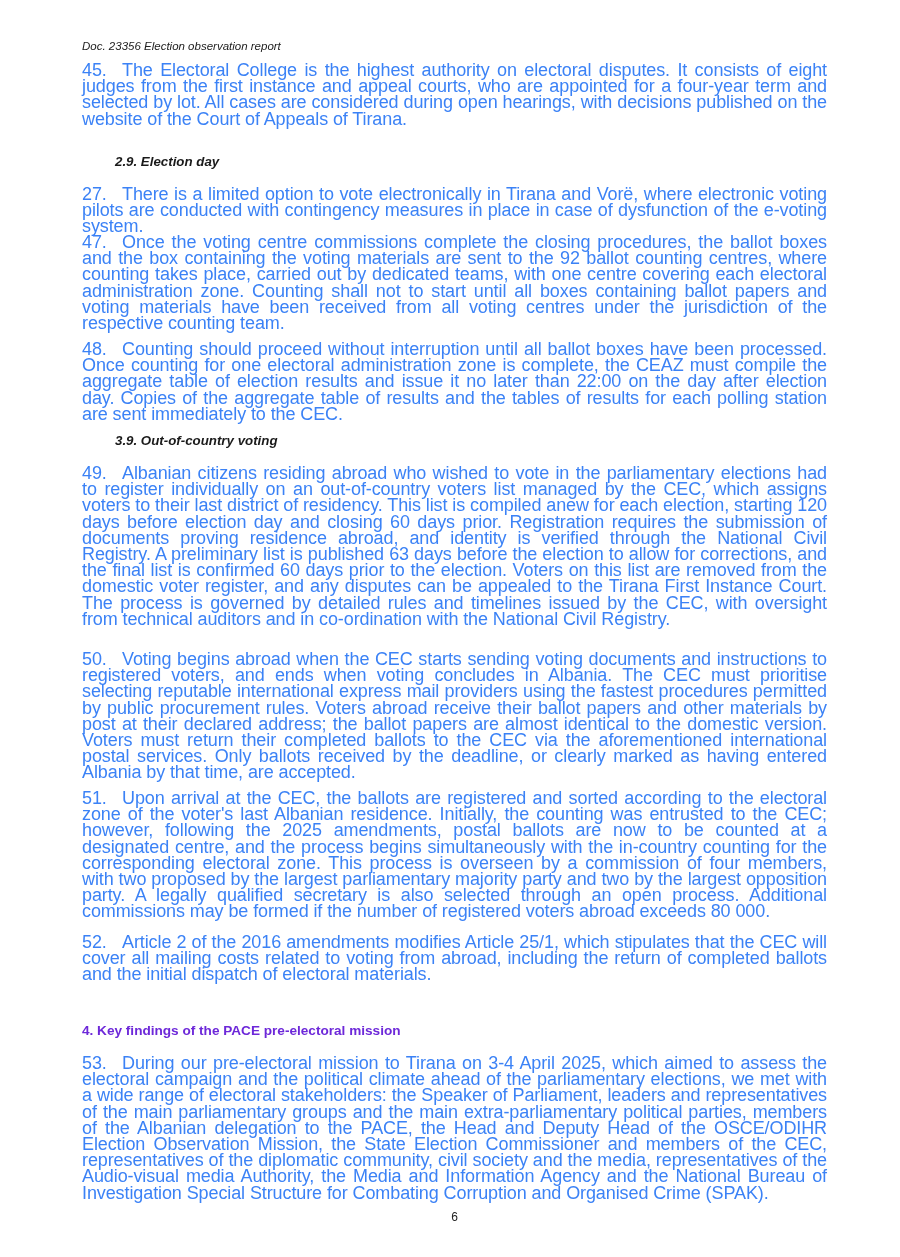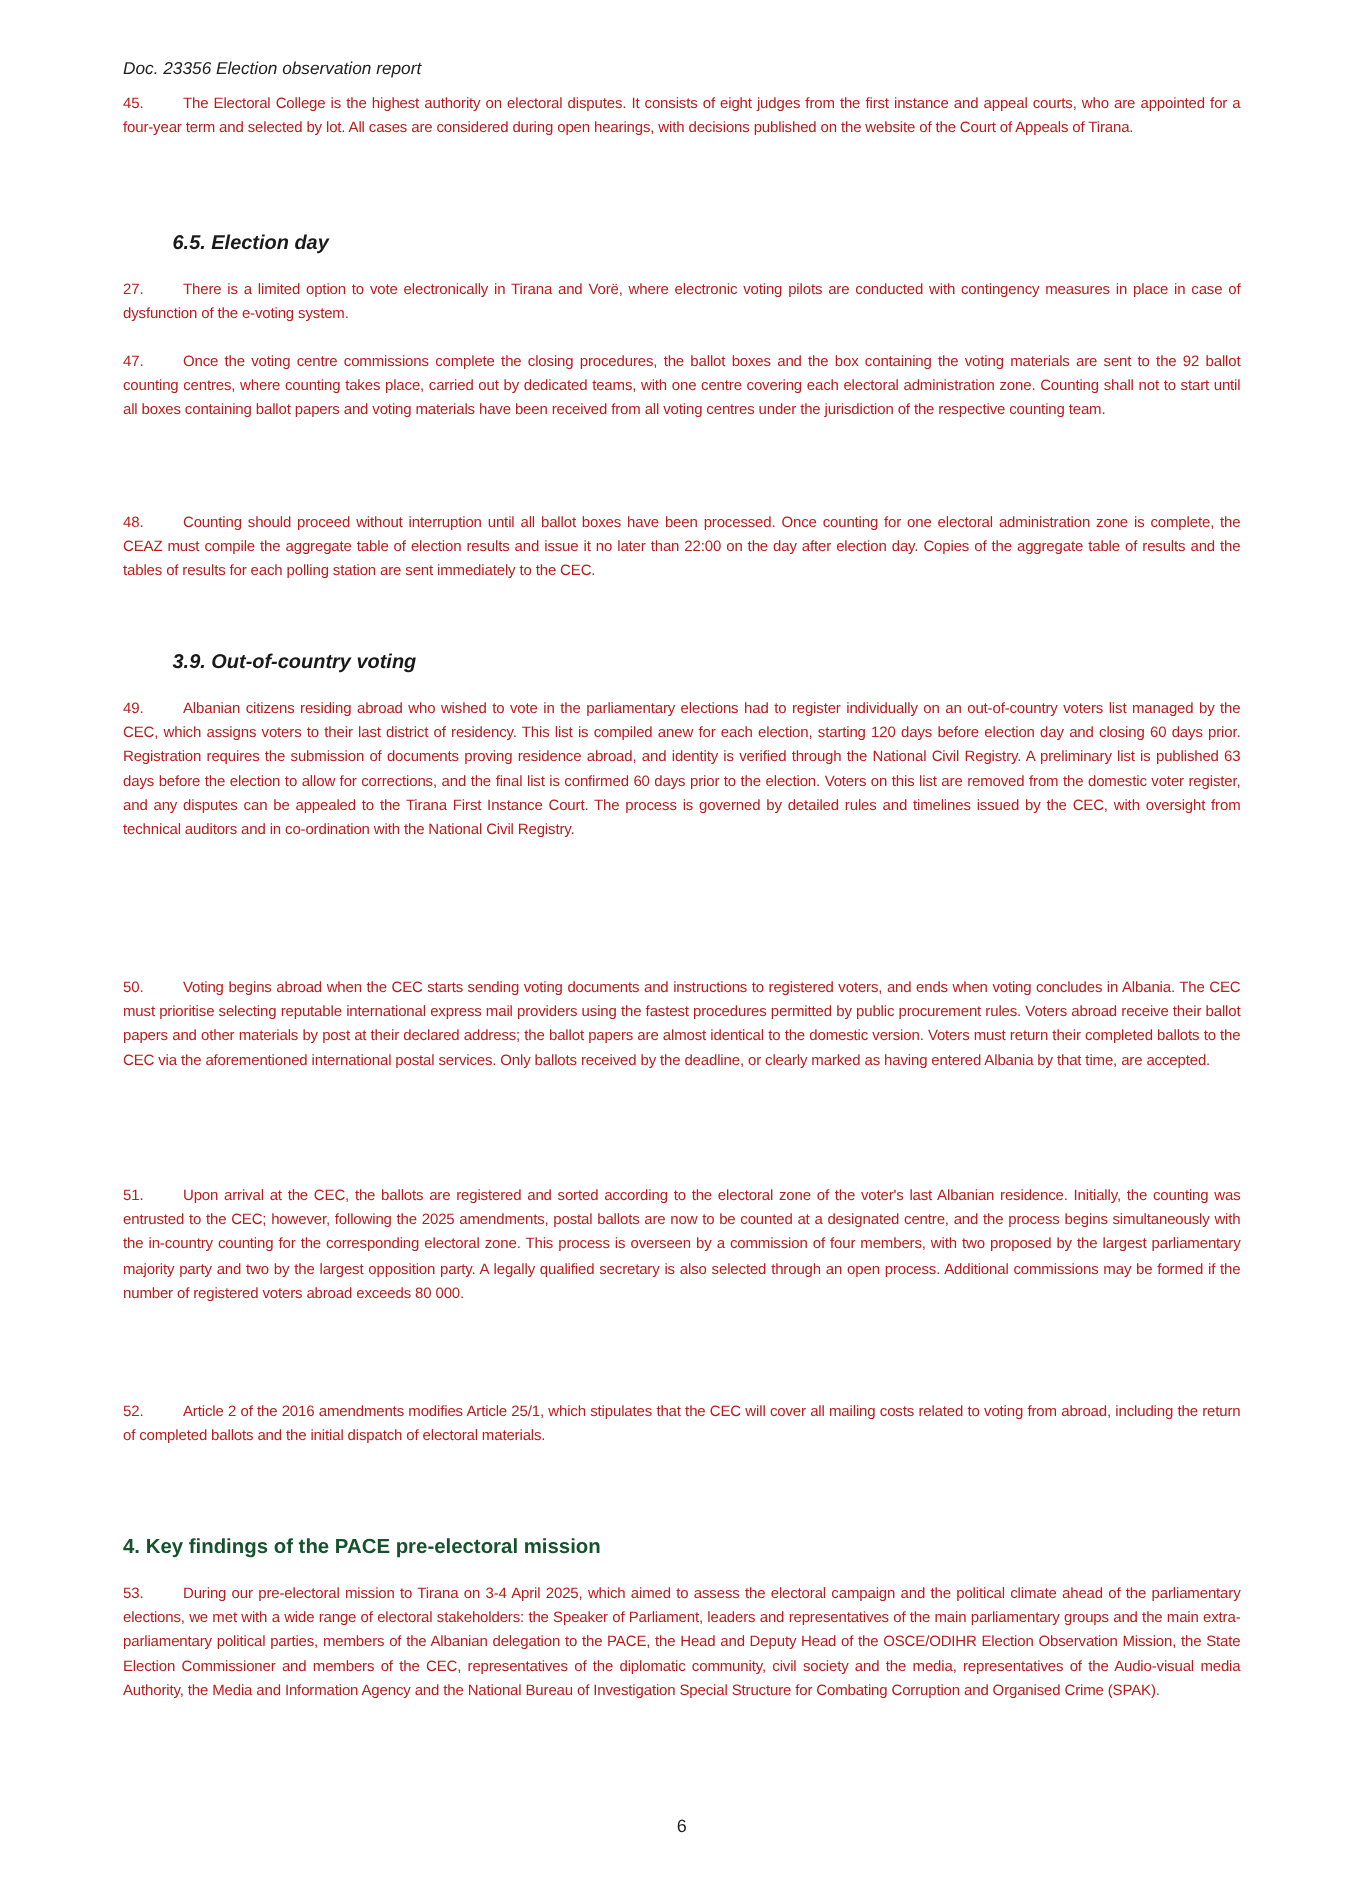--- a/index.html
+++ b/index.html
@@ -26,65 +26,65 @@
       top: 40px;
       left: 0;
       font-size: 11.5px;
       font-style: italic;
       color: #222;
     }
     .para {
       position: absolute;
       left: 0;
       width: 745px;
-      font-size: 10px;
+      font-size: 18px;
       line-height: 16.2px;
       text-align: justify;
-      color: #b91c1c;
+      color: #3b82f6;
       letter-spacing: -0.1px;
     }
     .para .num {
       display: inline-block;
       width: 40px;
     }
     .subheading {
       position: absolute;
       left: 33px;
       font-size: 13.3px;
       font-weight: bold;
       font-style: italic;
       color: #1a1a1a;
     }
     .heading {
       position: absolute;
       left: 0;
       font-size: 13.6px;
       font-weight: bold;
-      color: #14532d;
+      color: #6d28d9;
     }
     .page-number {
       position: absolute;
       top: 1210px;
       left: 0;
       width: 745px;
       text-align: center;
       font-size: 12px;
       color: #222;
     }
   </style>
 </head>
 <body>
 
 <div class="page">
 
   <div class="running-header">Doc. 23356 Election observation report</div>
 
   <p class="para" style="top:62px;margin:0;"><span class="num">45.</span><span>The Electoral College is the highest authority on electoral disputes. It consists of eight judges from the first instance and appeal courts, who are appointed for a four-year term and selected by lot. All cases are considered during open hearings, with decisions published on the website of the Court of Appeals of Tirana.</span></p>
 
-  <div class="subheading" style="top:154px;">6.5. Election day</div>
+  <div class="subheading" style="top:154px;">2.9. Election day</div>
 
   <p class="para" style="top:186px;margin:0;"><span class="num">27.</span><span>There is a limited option to vote electronically in Tirana and Vorë, where electronic voting pilots are conducted with contingency measures in place in case of dysfunction of the e-voting system.</span></p>
 
   <p class="para" style="top:234px;margin:0;"><span class="num">47.</span><span>Once the voting centre commissions complete the closing procedures, the ballot boxes and the box containing the voting materials are sent to the 92 ballot counting centres, where counting takes place, carried out by dedicated teams, with one centre covering each electoral administration zone. Counting shall not to start until all boxes containing ballot papers and voting materials have been received from all voting centres under the jurisdiction of the respective counting team.</span></p>
 
   <p class="para" style="top:341px;margin:0;"><span class="num">48.</span><span>Counting should proceed without interruption until all ballot boxes have been processed. Once counting for one electoral administration zone is complete, the CEAZ must compile the aggregate table of election results and issue it no later than 22:00 on the day after election day. Copies of the aggregate table of results and the tables of results for each polling station are sent immediately to the CEC.</span></p>
 
   <div class="subheading" style="top:433px;font-style:italic;">3.9. Out-of-country voting</div>
 
   <p class="para" style="top:465px;margin:0;"><span class="num">49.</span><span>Albanian citizens residing abroad who wished to vote in the parliamentary elections had to register individually on an out-of-country voters list managed by the CEC, which assigns voters to their last district of residency. This list is compiled anew for each election, starting 120 days before election day and closing 60 days prior. Registration requires the submission of documents proving residence abroad, and identity is verified through the National Civil Registry. A preliminary list is published 63 days before the election to allow for corrections, and the final list is confirmed 60 days prior to the election. Voters on this list are removed from the domestic voter register, and any disputes can be appealed to the Tirana First Instance Court. The process is governed by detailed rules and timelines issued by the CEC, with oversight from technical auditors and in co-ordination with the National Civil Registry.</span></p>

